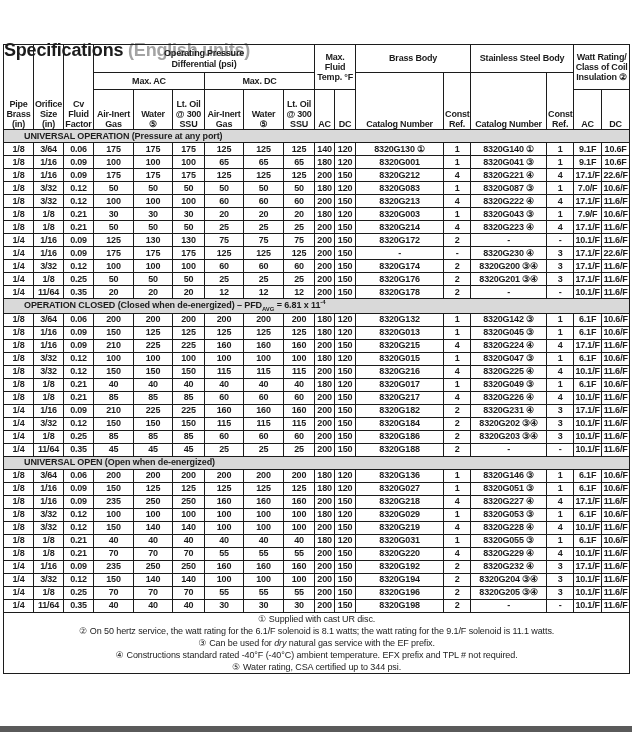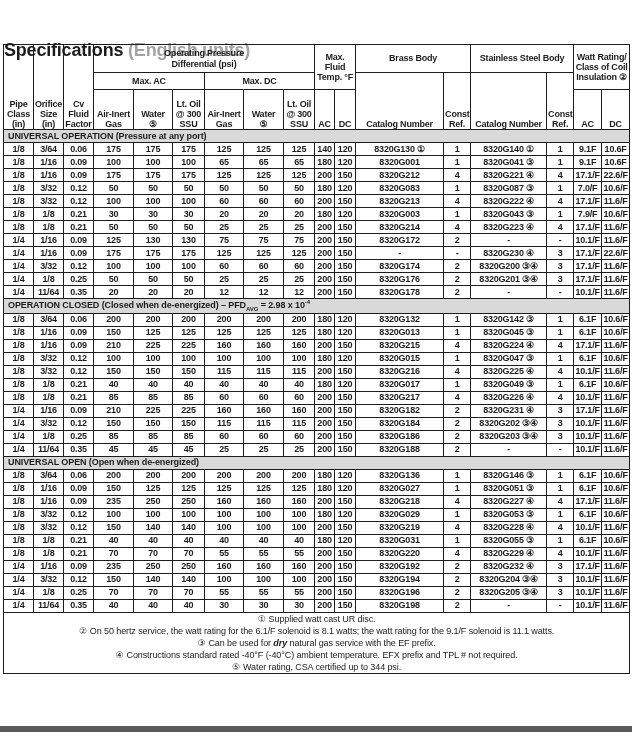--- a/index.html
+++ b/index.html
@@ -20,31 +20,31 @@
   thead th{
     font-weight:bold;white-space:pre-line;vertical-align:bottom;
     padding-bottom:2px;letter-spacing:-0.2px;
   }
   thead tr.hr1{height:28px;}
   thead tr.hr2{height:17px;}
   thead tr.hr3{height:40px;}
   thead th.va-c{vertical-align:middle;padding-bottom:0;}
   tbody td{height:12px;font-weight:bold;letter-spacing:-0.2px;}
   tr.section-row td{
-    background:#d9d9d9;text-align:left;padding-left:4px;
+    background:#d9d9d9;text-align:left;padding-left:20px;
     font-weight:bold;font-size:9px;height:12px;letter-spacing:-0.1px;
   }
   tr.section-row sub{font-size:6px;}
   tr.section-row sup{font-size:6px;}
   td.footnote-cell{
     text-align:left;vertical-align:top;padding:2px 4px 10px 4px;height:58px;
   }
   .footnote{font-size:9px;font-weight:normal;line-height:12px;letter-spacing:-0.1px;}
   .footnote .fn-marker{margin-right:3px;}
-  .footnote .bi{font-weight:bold;font-style:italic;}
+  .footnote .bi{font-weight:normal;font-style:italic;}
   .bottom-bar{position:absolute;left:0;top:726px;width:632px;height:6px;background:#5a5a5a;}
 </style>
 </head>
 <body>
 
 <div class="page-title">
   <span>Specifications</span>
   <span class="units">(English units)</span>
 </div>
 
@@ -64,21 +64,21 @@
     <col style="width:88px">
       <col style="width:27px">
     <col style="width:76px">
       <col style="width:27px">
     <col style="width:28px">
       <col style="width:28px">
   </colgroup>
   <thead>
     <tr class="hr1">
       <th rowspan="3">Pipe
-Class
+Brass
 (in)</th>
       <th rowspan="3">Orifice
 Size
 (in)</th>
       <th rowspan="3">Cv
 Fluid
 Factor</th>
       <th colspan="6" class="va-c">Operating Pressure
 Differential (psi)</th>
       <th colspan="2" rowspan="2" class="va-c">Max. Fluid
@@ -346,21 +346,21 @@
         <td>200</td>
         <td>150</td>
         <td>8320G178</td>
         <td>2</td>
         <td>-</td>
         <td>-</td>
         <td>10.1/F</td>
         <td>11.6/F</td>
       </tr>
       <tr class="section-row">
-        <td colspan="17"><span>OPERATION CLOSED (Closed when de-energized) – PFD</span><sub>AVG</sub><span> = 2.98 x 10</span><sup>-4</sup></td>
+        <td colspan="17"><span>OPERATION CLOSED (Closed when de-energized) – PFD</span><sub>AVG</sub><span> = 6.81 x 11</span><sup>-4</sup></td>
       </tr>
       <tr>
         <td>1/8</td>
         <td>3/64</td>
         <td>0.06</td>
         <td>200</td>
         <td>200</td>
         <td>200</td>
         <td>200</td>
         <td>200</td>
@@ -774,21 +774,21 @@
         <td>-</td>
         <td>-</td>
         <td>10.1/F</td>
         <td>11.6/F</td>
       </tr>
     </tbody>
   <tbody>
     <tr>
       <td colspan="17" class="footnote-cell">
         <div>
-            <div class="footnote"><span class="fn-marker">①</span><span>Supplied watt cast UR disc.</span></div>
+            <div class="footnote"><span class="fn-marker">①</span><span>Supplied with cast UR disc.</span></div>
             <div class="footnote"><span class="fn-marker">②</span><span>On 50 hertz service, the watt rating for the 6.1/F solenoid is 8.1 watts; the watt rating for the 9.1/F solenoid is 11.1 watts.</span></div>
             <div class="footnote"><span class="fn-marker">③</span><span>Can be used for </span><span class="bi">dry</span><span> natural gas service with the EF prefix.</span></div>
             <div class="footnote"><span class="fn-marker">④</span><span>Constructions standard rated -40°F (-40°C) ambient temperature. EFX prefix and TPL # not required.</span></div>
             <div class="footnote"><span class="fn-marker">⑤</span><span>Water rating, CSA certified up to 344 psi.</span></div>
           </div>
       </td>
     </tr>
   </tbody>
 </table>
 

